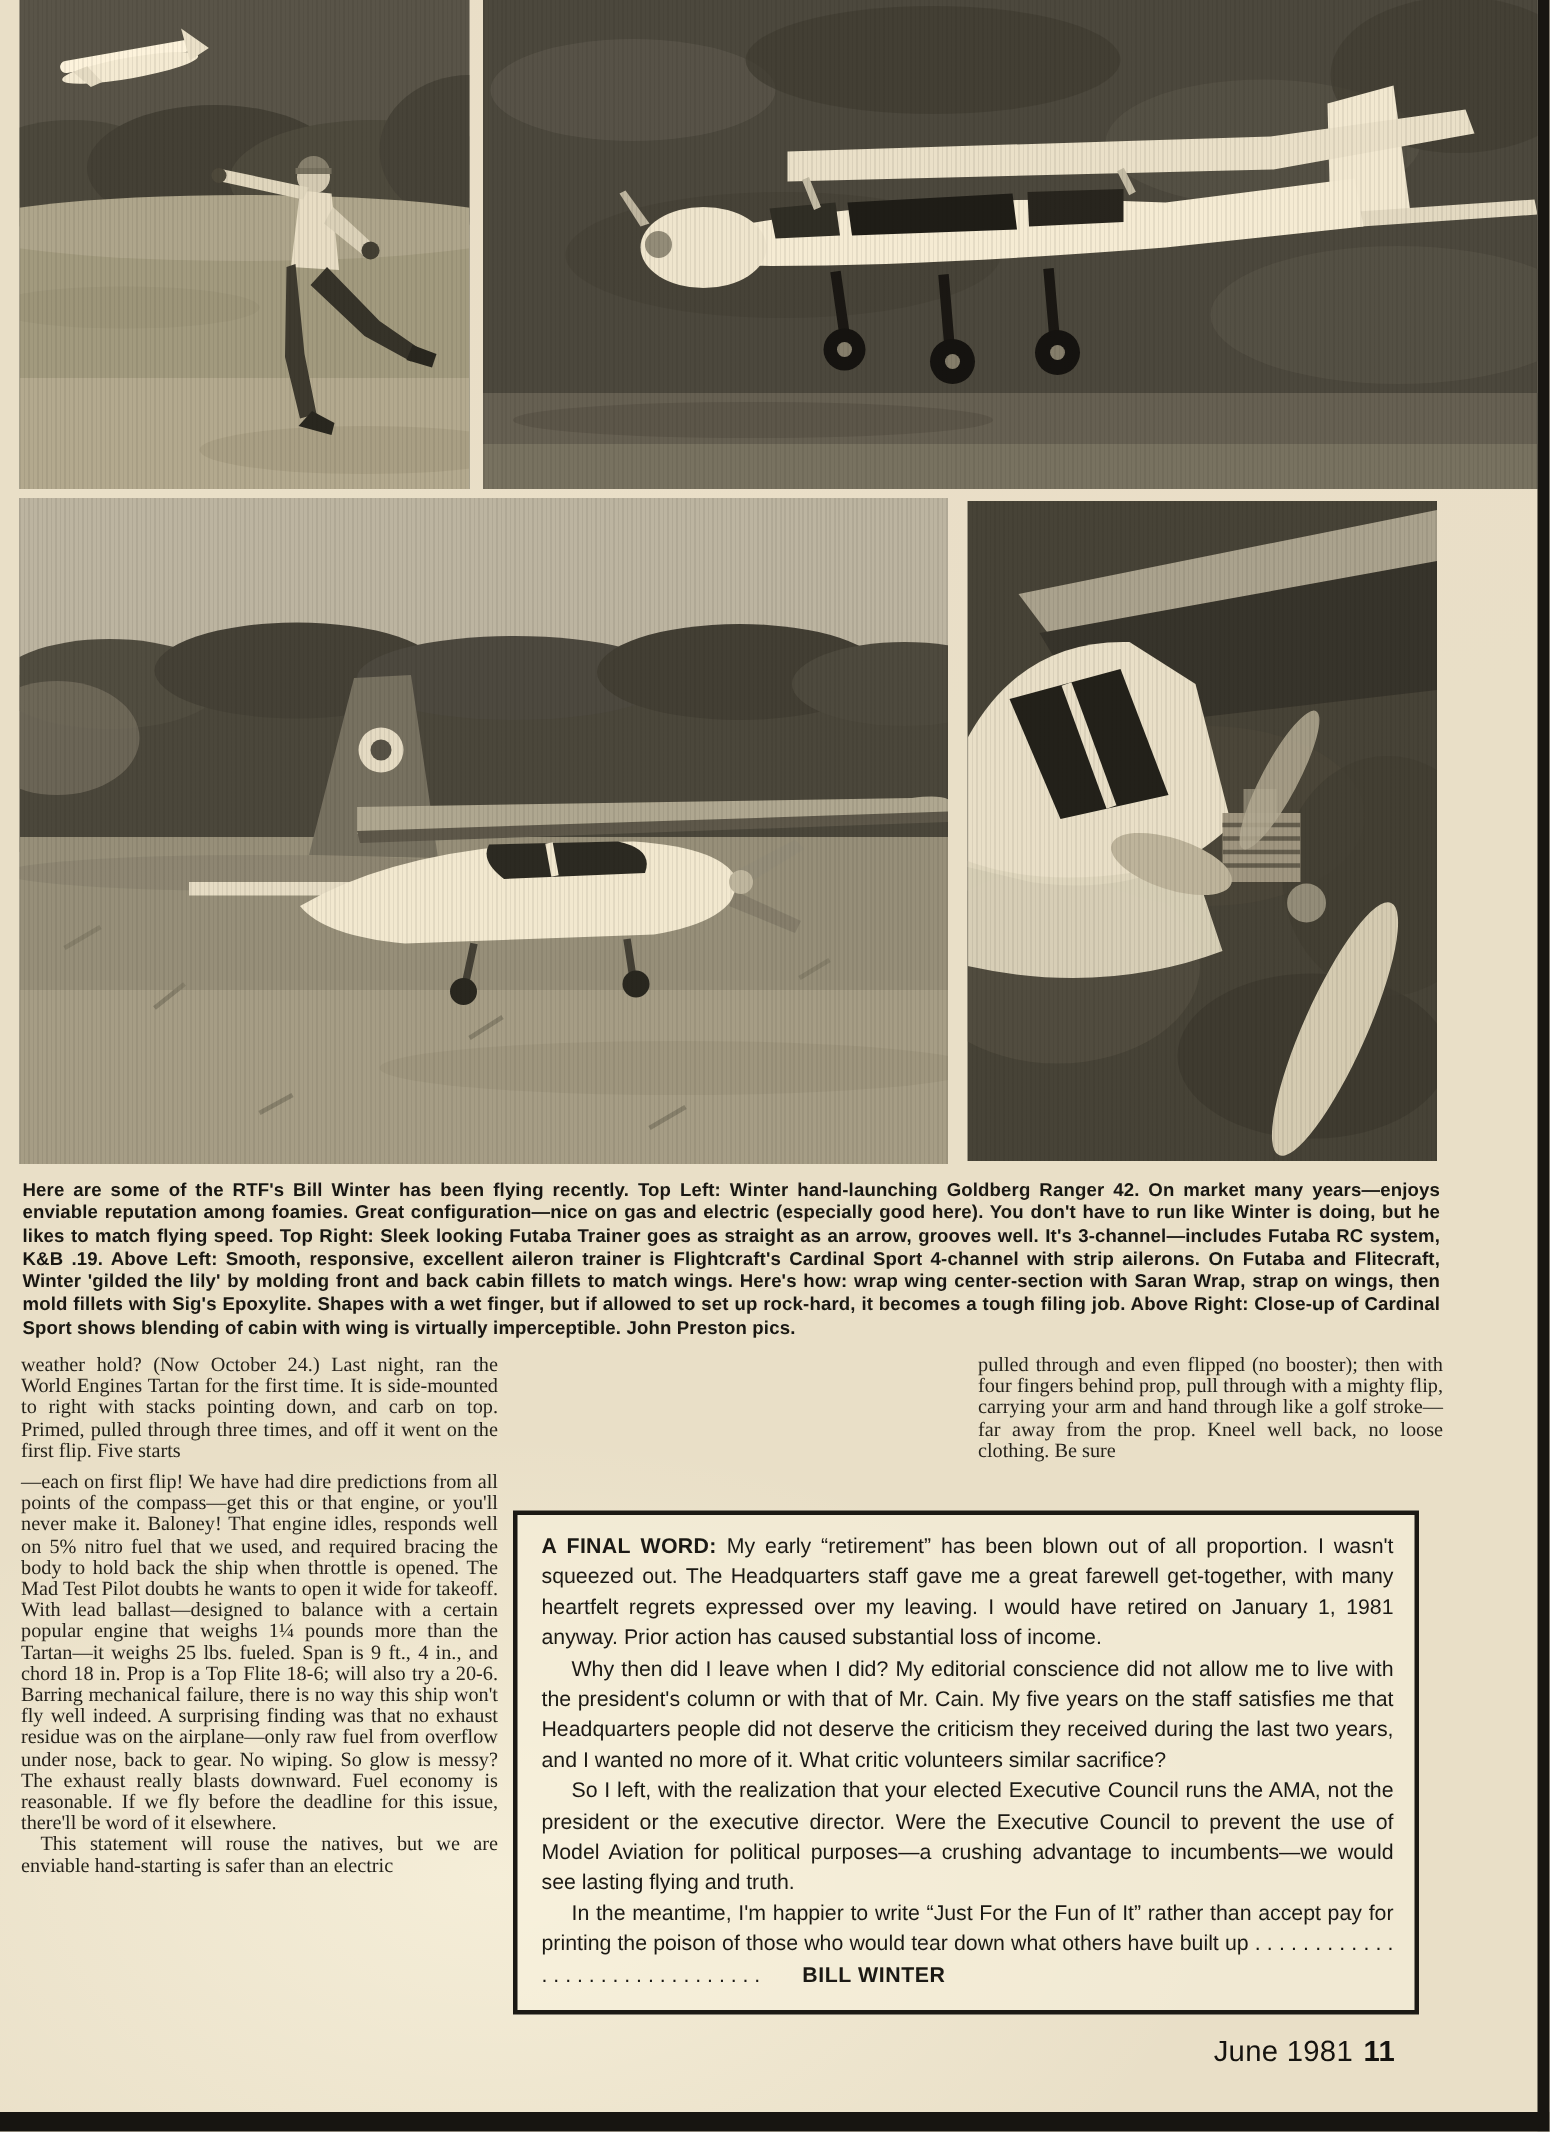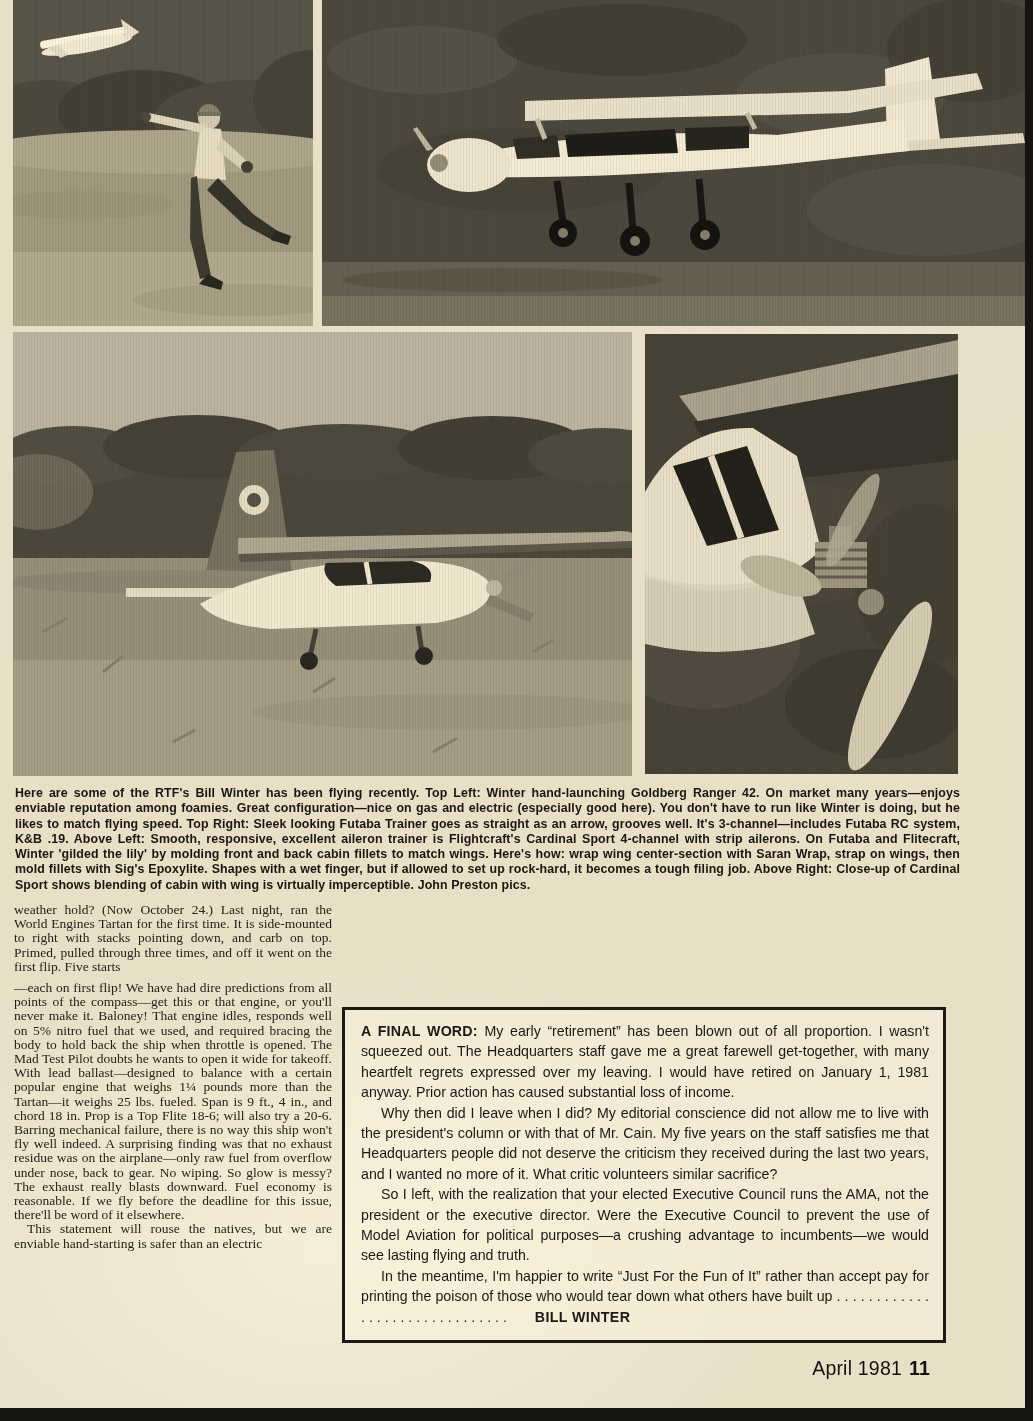--- a/index.html
+++ b/index.html
@@ -207,27 +207,30 @@
     </svg>
   </div>
 
   <div class="caption">Here are some of the RTF's Bill Winter has been flying recently. Top Left: Winter hand-launching Goldberg Ranger 42. On market many years—enjoys enviable reputation among foamies. Great configuration—nice on gas and electric (especially good here). You don't have to run like Winter is doing, but he likes to match flying speed. Top Right: Sleek looking Futaba Trainer goes as straight as an arrow, grooves well. It's 3-channel—includes Futaba RC system, K&amp;B .19. Above Left: Smooth, responsive, excellent aileron trainer is Flightcraft's Cardinal Sport 4-channel with strip ailerons. On Futaba and Flitecraft, Winter 'gilded the lily' by molding front and back cabin fillets to match wings. Here's how: wrap wing center-section with Saran Wrap, strap on wings, then mold fillets with Sig's Epoxylite. Shapes with a wet finger, but if allowed to set up rock-hard, it becomes a tough filing job. Above Right: Close-up of Cardinal Sport shows blending of cabin with wing is virtually imperceptible. John Preston pics.</div>
 
   <div class="bodycol" id="col1">
     <p>weather hold? (Now October 24.) Last night, ran the World Engines Tartan for the first time. It is side-mounted to right with stacks pointing down, and carb on top. Primed, pulled through three times, and off it went on the first flip. Five starts</p>
     <p class="para-gap">—each on first flip! We have had dire predictions from all points of the compass—get this or that engine, or you'll never make it. Baloney! That engine idles, responds well on 5% nitro fuel that we used, and required bracing the body to hold back the ship when throttle is opened. The Mad Test Pilot doubts he wants to open it wide for takeoff. With lead ballast—designed to balance with a certain popular engine that weighs 1¼ pounds more than the Tartan—it weighs 25 lbs. fueled. Span is 9 ft., 4 in., and chord 18 in. Prop is a Top Flite 18-6; will also try a 20-6. Barring mechanical failure, there is no way this ship won't fly well indeed. A surprising finding was that no exhaust residue was on the airplane—only raw fuel from overflow under nose, back to gear. No wiping. So glow is messy? The exhaust really blasts downward. Fuel economy is reasonable. If we fly before the deadline for this issue, there'll be word of it elsewhere.</p>
     <p class="indent">This statement will rouse the natives, but we are enviable hand-starting is safer than an electric</p>
   </div>
+  <div class="bodycol" id="col3">
+    <p>pulled through and even flipped (no booster); then with four fingers behind prop, pull through with a mighty flip, carrying your arm and hand through like a golf stroke—far away from the prop. Kneel well back, no loose clothing. Be sure</p>
+  </div>
 
   <div class="final-word">
     <p><span class="fw-label">A FINAL WORD: </span><span>My early “retirement” has been blown out of all proportion. I wasn't squeezed out. The Headquarters staff gave me a great farewell get-together, with many heartfelt regrets expressed over my leaving. I would have retired on January 1, 1981 anyway. Prior action has caused substantial loss of income.</span></p>
     <p class="fw-indent">Why then did I leave when I did? My editorial conscience did not allow me to live with the president's column or with that of Mr. Cain. My five years on the staff satisfies me that Headquarters people did not deserve the criticism they received during the last two years, and I wanted no more of it. What critic volunteers similar sacrifice?</p>
     <p class="fw-indent"><span>So I left, with the realization that your elected Executive Council runs the AMA, not the president or the executive director. Were the Executive Council to prevent the use of </span><span class="fw-bold">Model Aviation</span><span> for political purposes—a crushing advantage to incumbents—we would see lasting flying and truth.</span></p>
     <p class="fw-indent"><span>In the meantime, I'm happier to write “Just For the Fun of It” rather than accept pay for printing the poison of those who would tear down what others have built up </span><span>. . . . . . . . . . . . . . . . . . . . . . . . . . . . . . . </span><span class="fw-sig">BILL WINTER</span></p>
   </div>
 
   <div class="footer">
-    <span>April 1981</span><span class="pg">11</span>
+    <span>June 1981</span><span class="pg">11</span>
   </div>
 
   <div class="edge-right"></div>
   <div class="edge-bottom"></div>
 </div>
 
 </body></html>

